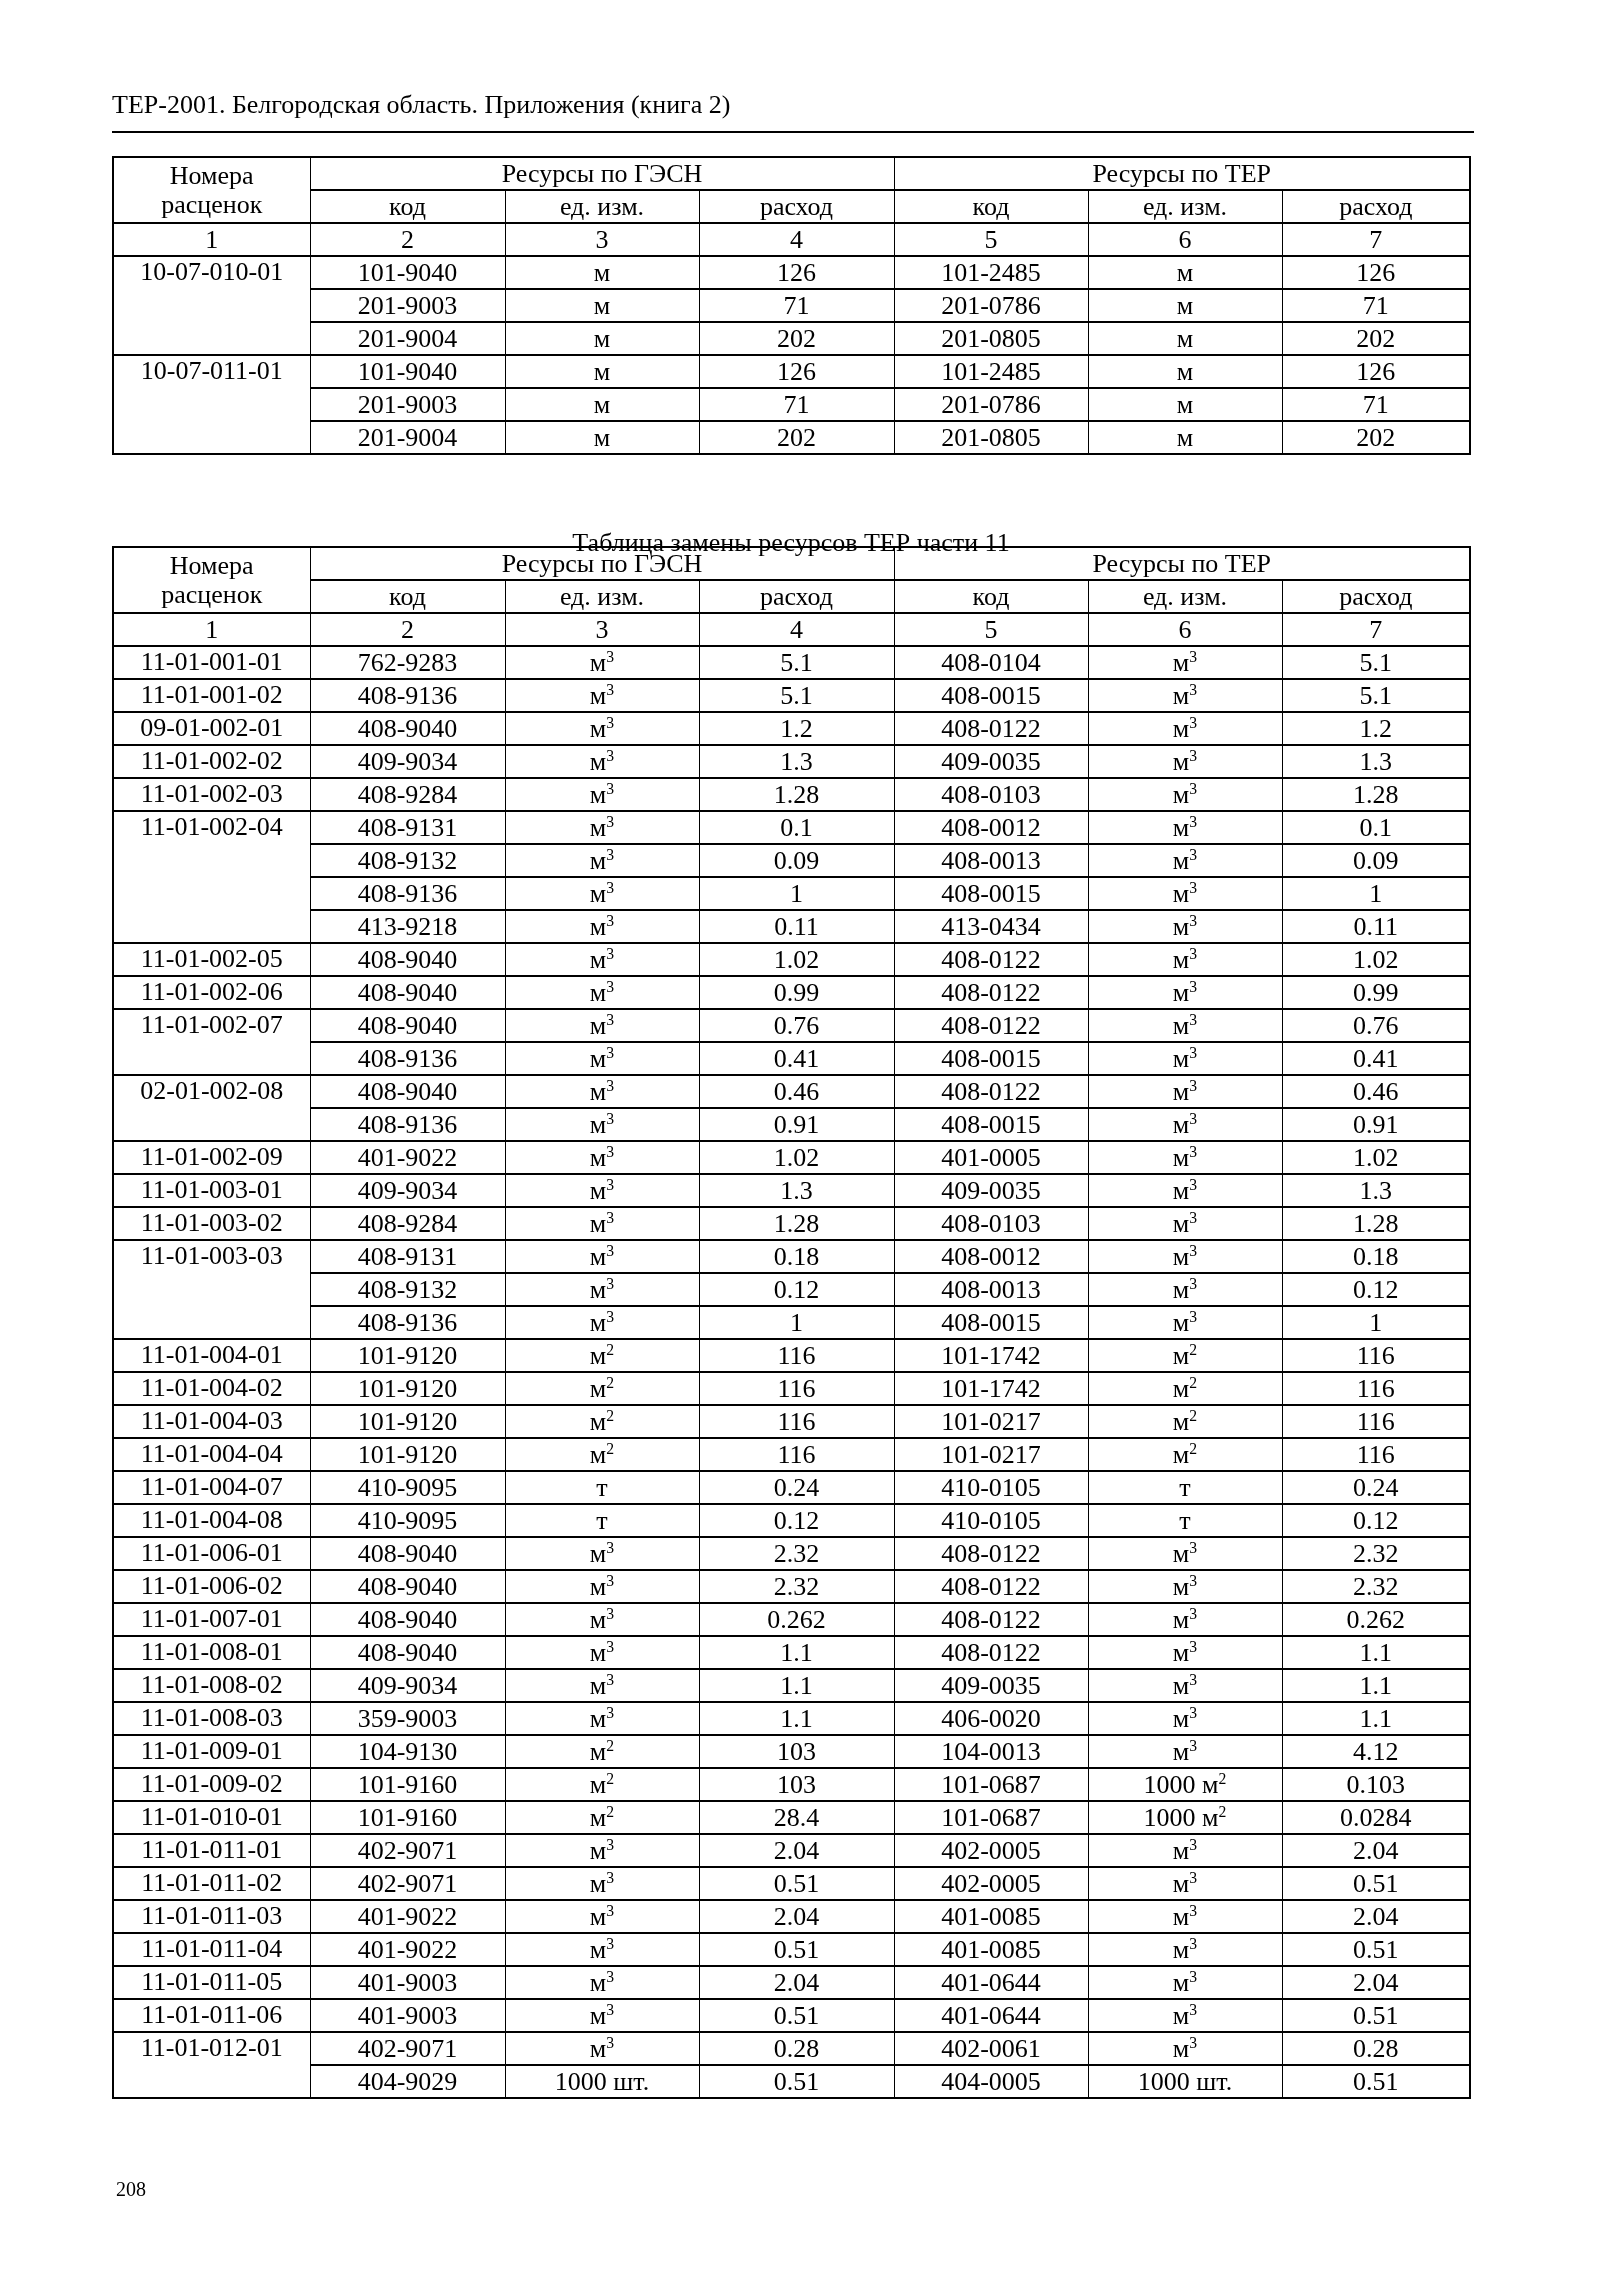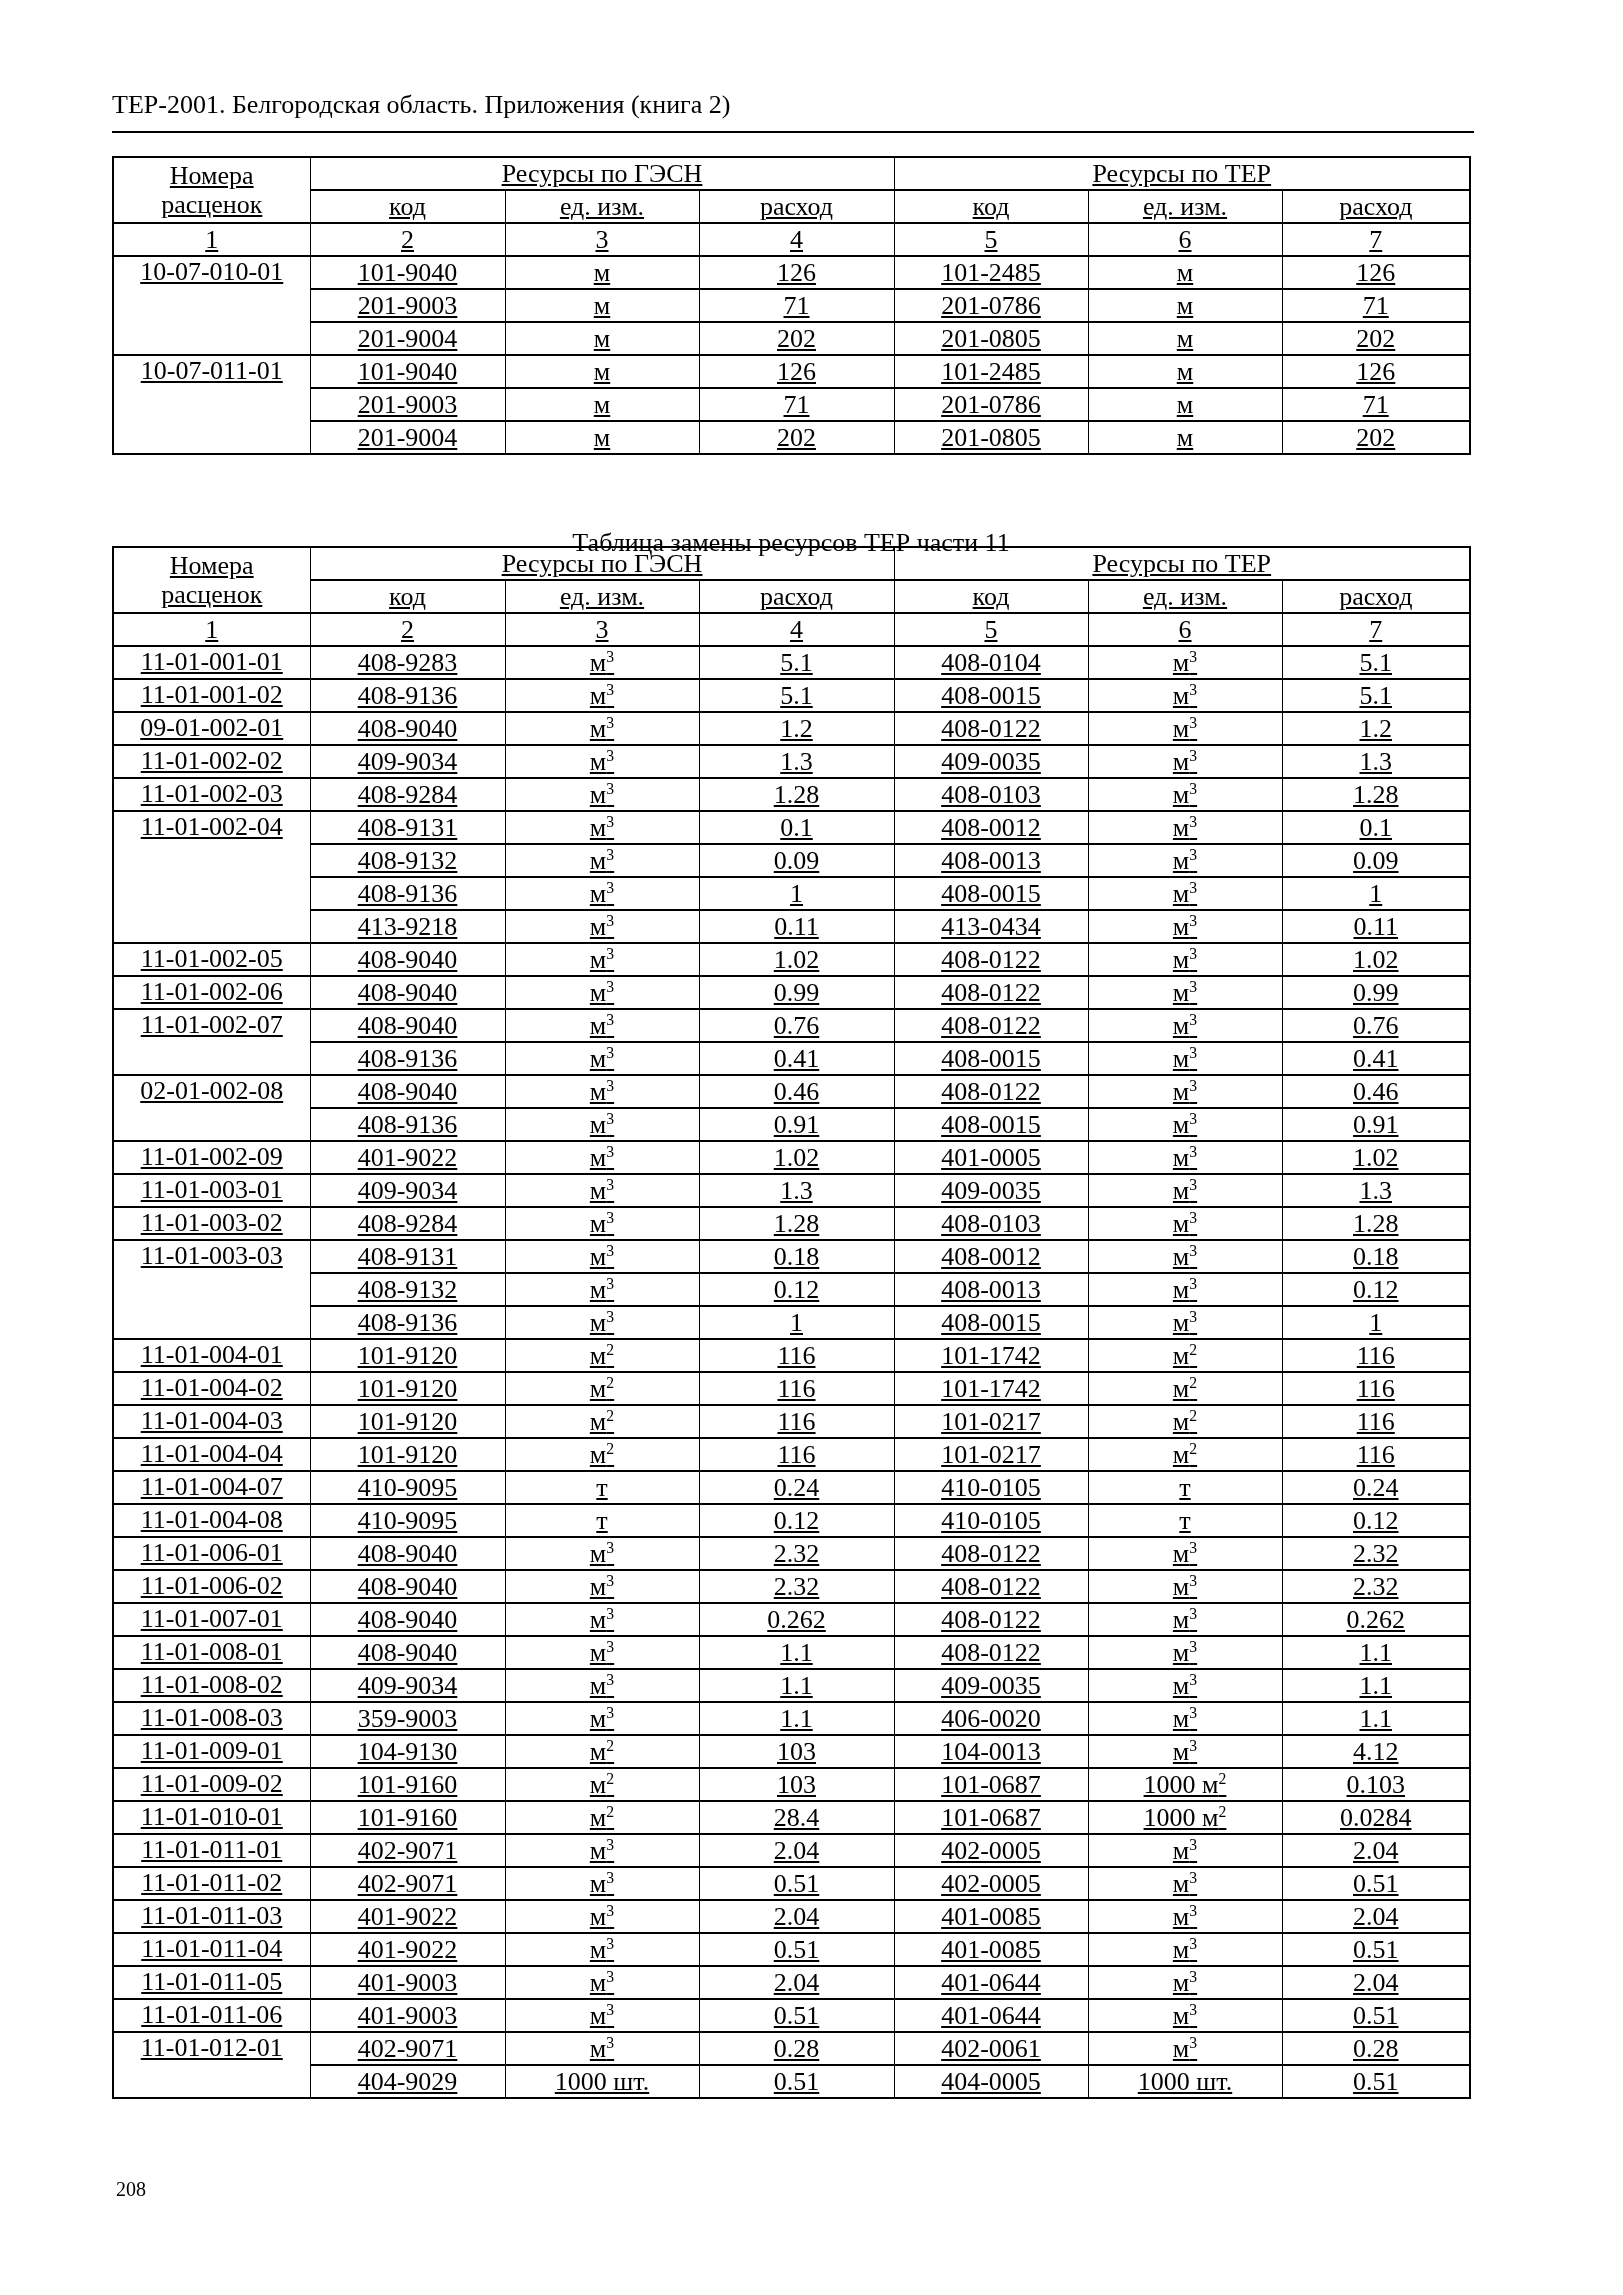--- a/index.html
+++ b/index.html
@@ -18,21 +18,20 @@
     position: absolute; left: 112px; width: 1358px; top: 528px;
     text-align: center; font-size: 26px; line-height: 30px;
   }
   .page-number {
     position: absolute; left: 116px; top: 2174px; font-size: 20px; line-height: 30px;
   }
   table.res {
     position: absolute; left: 112px; border-collapse: collapse; table-layout: fixed;
     width: 1358px;
     border: 2.6px solid #000;
-    text-decoration: underline;
   }
   table.res td {
     height: 33px; padding: 0; box-sizing: border-box;
     border-left: 1.3px solid #000; border-right: 1.3px solid #000;
     border-top: 2px solid #000; border-bottom: 2px solid #000;
     text-align: center; vertical-align: middle;
     font-size: 26px; line-height: 29px; white-space: nowrap; overflow: hidden;
   }
   table.res td.num-cell { vertical-align: top; }
   #table-1 { top: 156px; }
@@ -161,21 +160,21 @@
         <td>1</td>
         <td>2</td>
         <td>3</td>
         <td>4</td>
         <td>5</td>
         <td>6</td>
         <td>7</td>
       </tr>
       <tr>
         <td rowspan="1" class="num-cell">11-01-001-01</td>
-        <td>408-9283</td>
+        <td>762-9283</td>
         <td>м<sup>3</sup></td>
         <td>5.1</td>
         <td>408-0104</td>
         <td>м<sup>3</sup></td>
         <td>5.1</td>
       </tr>
       <tr>
         <td rowspan="1" class="num-cell">11-01-001-02</td>
         <td>408-9136</td>
         <td>м<sup>3</sup></td>

